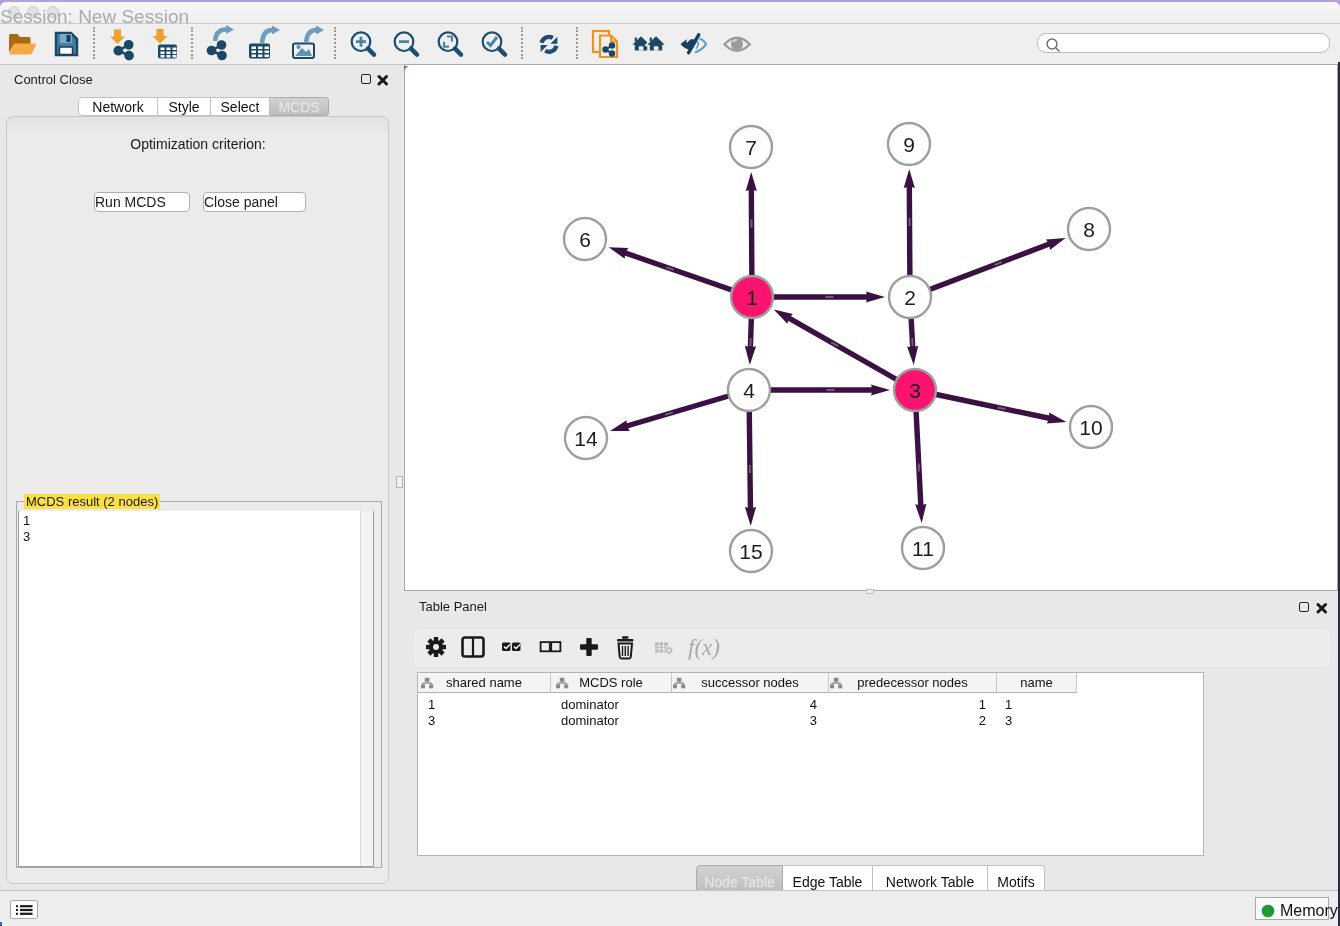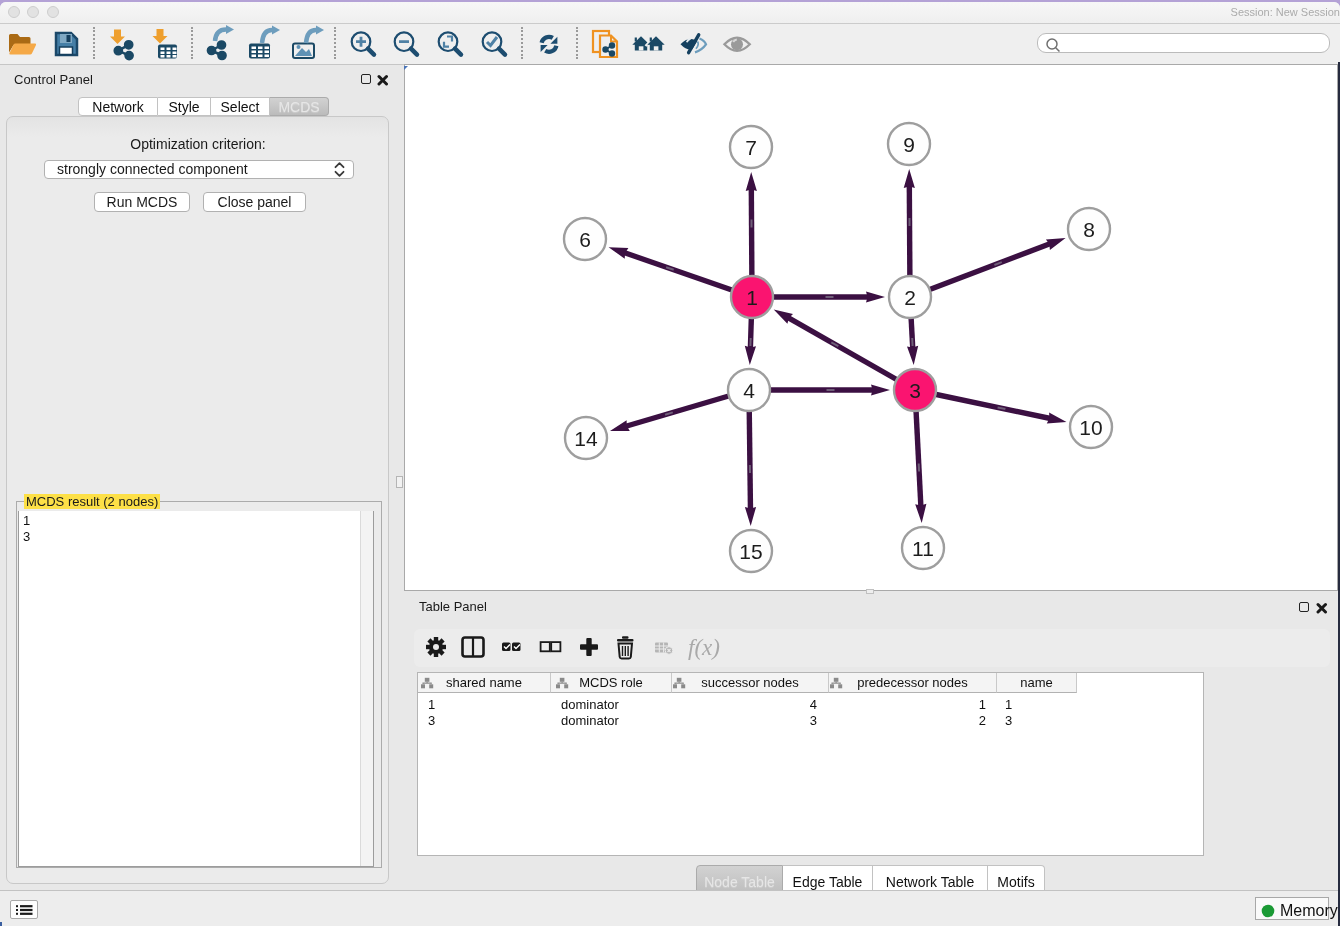--- a/index.html
+++ b/index.html
@@ -2,37 +2,37 @@
 <html><head>
 <meta charset="utf-8">
 <style>
 * { margin:0; padding:0; box-sizing:border-box; }
 html,body { width:1340px; height:926px; overflow:hidden; }
 body { background:#b4a2d6; font-family:"Liberation Sans", sans-serif; position:relative; }
 .abs { position:absolute; }
 #win { position:absolute; left:0; top:2px; width:1340px; height:924px; background:#e8e8e8; border-radius:6px 6px 0 0; overflow:hidden; }
 #titlebar { position:absolute; left:0; top:0; width:1340px; height:22px; background:linear-gradient(#f7f7f7,#efefef); border-bottom:1px solid #cbcbcb; }
 .tl { position:absolute; top:4px; width:12px; height:12px; border-radius:50%; background:#e2e2e2; border:1px solid #cdcdcd; }
-#wtitle { position:absolute; top:4px; left:0; width:100%; text-align:right; font-size:11px; color:#ababab; }
+#wtitle { position:absolute; top:4px; left:0; width:100%; text-align:left; font-size:19px; color:#ababab; }
 #toolbar { position:absolute; left:0; top:22px; width:1340px; height:41px; background:#efefef; border-bottom:1px solid #c6c6c6; }
 .sep { position:absolute; top:3px; height:32px; width:0; border-left:2px dotted #9a9a9a; }
 #search { position:absolute; left:1037px; top:31px; width:293px; height:20px; background:#fff; border:1px solid #bbb; border-radius:9px; }
 #rightstrip { position:absolute; left:1338px; top:62px; width:2px; height:864px; background:#262b3f; }
 #blcorner { position:absolute; left:0px; top:922px; width:2px; height:4px; background:#3a5fa0; }
 
 #cp-title { position:absolute; left:14px; top:70px; font-size:13px; color:#1a1a1a; }
 .paneltabs { position:absolute; height:19px; display:flex; }
 .ptab { height:19px; font-size:14px; color:#111; background:#fff; border:1px solid #c2c2c2; border-left:none; display:flex; align-items:center; justify-content:center; }
 .ptab.first { border-left:1px solid #c2c2c2; border-radius:4px 0 0 4px; }
 .ptab.last { border-radius:0 4px 4px 0; }
 .ptab.sel { background:linear-gradient(#d2d2d2,#bbbbbb); color:#e6e6e6; border-color:#ababab; text-shadow:0 1px 1px rgba(255,255,255,0.25); }
 #cp-box { position:absolute; left:6px; top:114px; width:383px; height:768px; background:linear-gradient(#e3e3e3, #ebebeb 20px); border:1px solid #c8c8c8; border-radius:7px; }
 #opt-label { position:absolute; left:0; top:134px; width:396px; text-align:center; font-size:14px; color:#1a1a1a; }
 #combo { position:absolute; left:44px; top:158px; width:310px; height:19px; background:#fff; border:1px solid #b1b1b1; border-radius:4px; font-size:14px; color:#1a1a1a; line-height:17px; padding-left:12px; }
-.btn { position:absolute; height:20px; background:#fff; border:1px solid #b1b1b1; border-radius:4px; font-size:14px; color:#1a1a1a; text-align:center; line-height:18px; }
+.btn { position:absolute; height:20px; background:#fff; border:1px solid #b1b1b1; border-radius:4px; font-size:14px; color:#1a1a1a; text-align:left; line-height:18px; }
 #fieldset { position:absolute; left:16px; top:499px; width:366px; height:367px; border:1px solid #ababab; }
 #fieldset-legend { position:absolute; left:24px; top:492px; font-size:13px; color:#1a1a1a; background:#fde047; padding:0 2px; }
 #mcds-text { position:absolute; left:18px; top:509px; width:356px; height:356px; background:#fff; border:1px solid #9c9c9c; border-top:none; font-size:13px; color:#111; padding:2px 0 0 4px; line-height:16px; }
 #mcds-scroll { position:absolute; left:341px; top:0px; width:13px; height:355px; background:#f3f3f3; border-left:1px solid #dadada; }
 
 #netframe { position:absolute; left:404px; top:62px; width:934px; height:527px; background:#fff; border:1px solid #a9a9a9; }
 #nettitle { position:absolute; left:0; top:0; width:932px; height:22px; background:linear-gradient(#f6f6f6,#dcdcdc); border-bottom:1px solid #b3b3b3; }
 .ntl { position:absolute; top:4px; width:12px; height:12px; border-radius:50%; }
 #nettext { position:absolute; top:4px; left:0; width:100%; text-align:center; font-size:13px; font-weight:bold; color:#1a1a1a; }
 
@@ -204,42 +204,36 @@
       <circle cx="737" cy="21.3" r="6" fill="#9a9a9a"></circle>
       <path d="M733.2,19 A4.6,4.6 0 0 1 736.8,16.4" stroke="#d7d7d7" stroke-width="2" fill="none"></path>
     </svg>
   </div>
   <div id="search">
       <svg width="24" height="18" style="position:absolute;left:5px;top:1.5px;">
         <circle cx="9" cy="8" r="5" fill="none" stroke="#707070" stroke-width="1.5"></circle>
         <line x1="12.7" y1="11.7" x2="16.5" y2="15.5" stroke="#707070" stroke-width="1.5"></line>
       </svg>
     </div>
-  <div id="cp-title">Control Panel</div>
+  <div id="cp-title">Control Close</div>
   <div class="floaticon" style="left:361px; top:72px;"></div>
   <svg width="12" height="12" style="position:absolute;left:377px;top:72px;">
       <g stroke="#1a1a1a" stroke-width="3" stroke-linecap="round">
         <line x1="2" y1="2.5" x2="9.5" y2="10"></line>
         <line x1="9.5" y1="2.5" x2="2" y2="10"></line>
       </g>
     </svg>
   <div class="paneltabs" style="left:78px; top:95px;">
     <div class="ptab first" style="width:80px;">Network</div>
     <div class="ptab" style="width:53px;">Style</div>
     <div class="ptab" style="width:59px;">Select</div>
     <div class="ptab last sel" style="width:59px;">MCDS</div>
   </div>
   <div id="cp-box"></div>
   <div id="opt-label">Optimization criterion:</div>
-  <div id="combo">strongly connected component<svg width="13" height="15" style="position:absolute;right:7px;top:1px;">
-        <g stroke="#3a3a3a" stroke-width="1.8" fill="none" stroke-linecap="round" stroke-linejoin="round">
-          <path d="M2.5,5.2 L6.5,1.2 L10.5,5.2"></path>
-          <path d="M2.5,9.8 L6.5,13.8 L10.5,9.8"></path>
-        </g>
-      </svg></div>
   <div class="btn" style="left:94px; top:190px; width:96px;">Run MCDS</div>
   <div class="btn" style="left:203px; top:190px; width:103px;">Close panel</div>
   <div id="fieldset"></div>
   <div id="fieldset-legend">MCDS result (2 nodes)</div>
   <div id="mcds-text">1<br>3<div id="mcds-scroll"></div></div>
   <div id="netframe">
     <svg width="932" height="503" viewBox="0 0 932 503" style="position:absolute; left:0; top:22px;">
       <g stroke="#3b1042" stroke-width="5.4">
         <line x1="347" y1="210" x2="346.3" y2="99.0"></line>
         <line x1="347" y1="210" x2="216.8" y2="164.8"></line>

